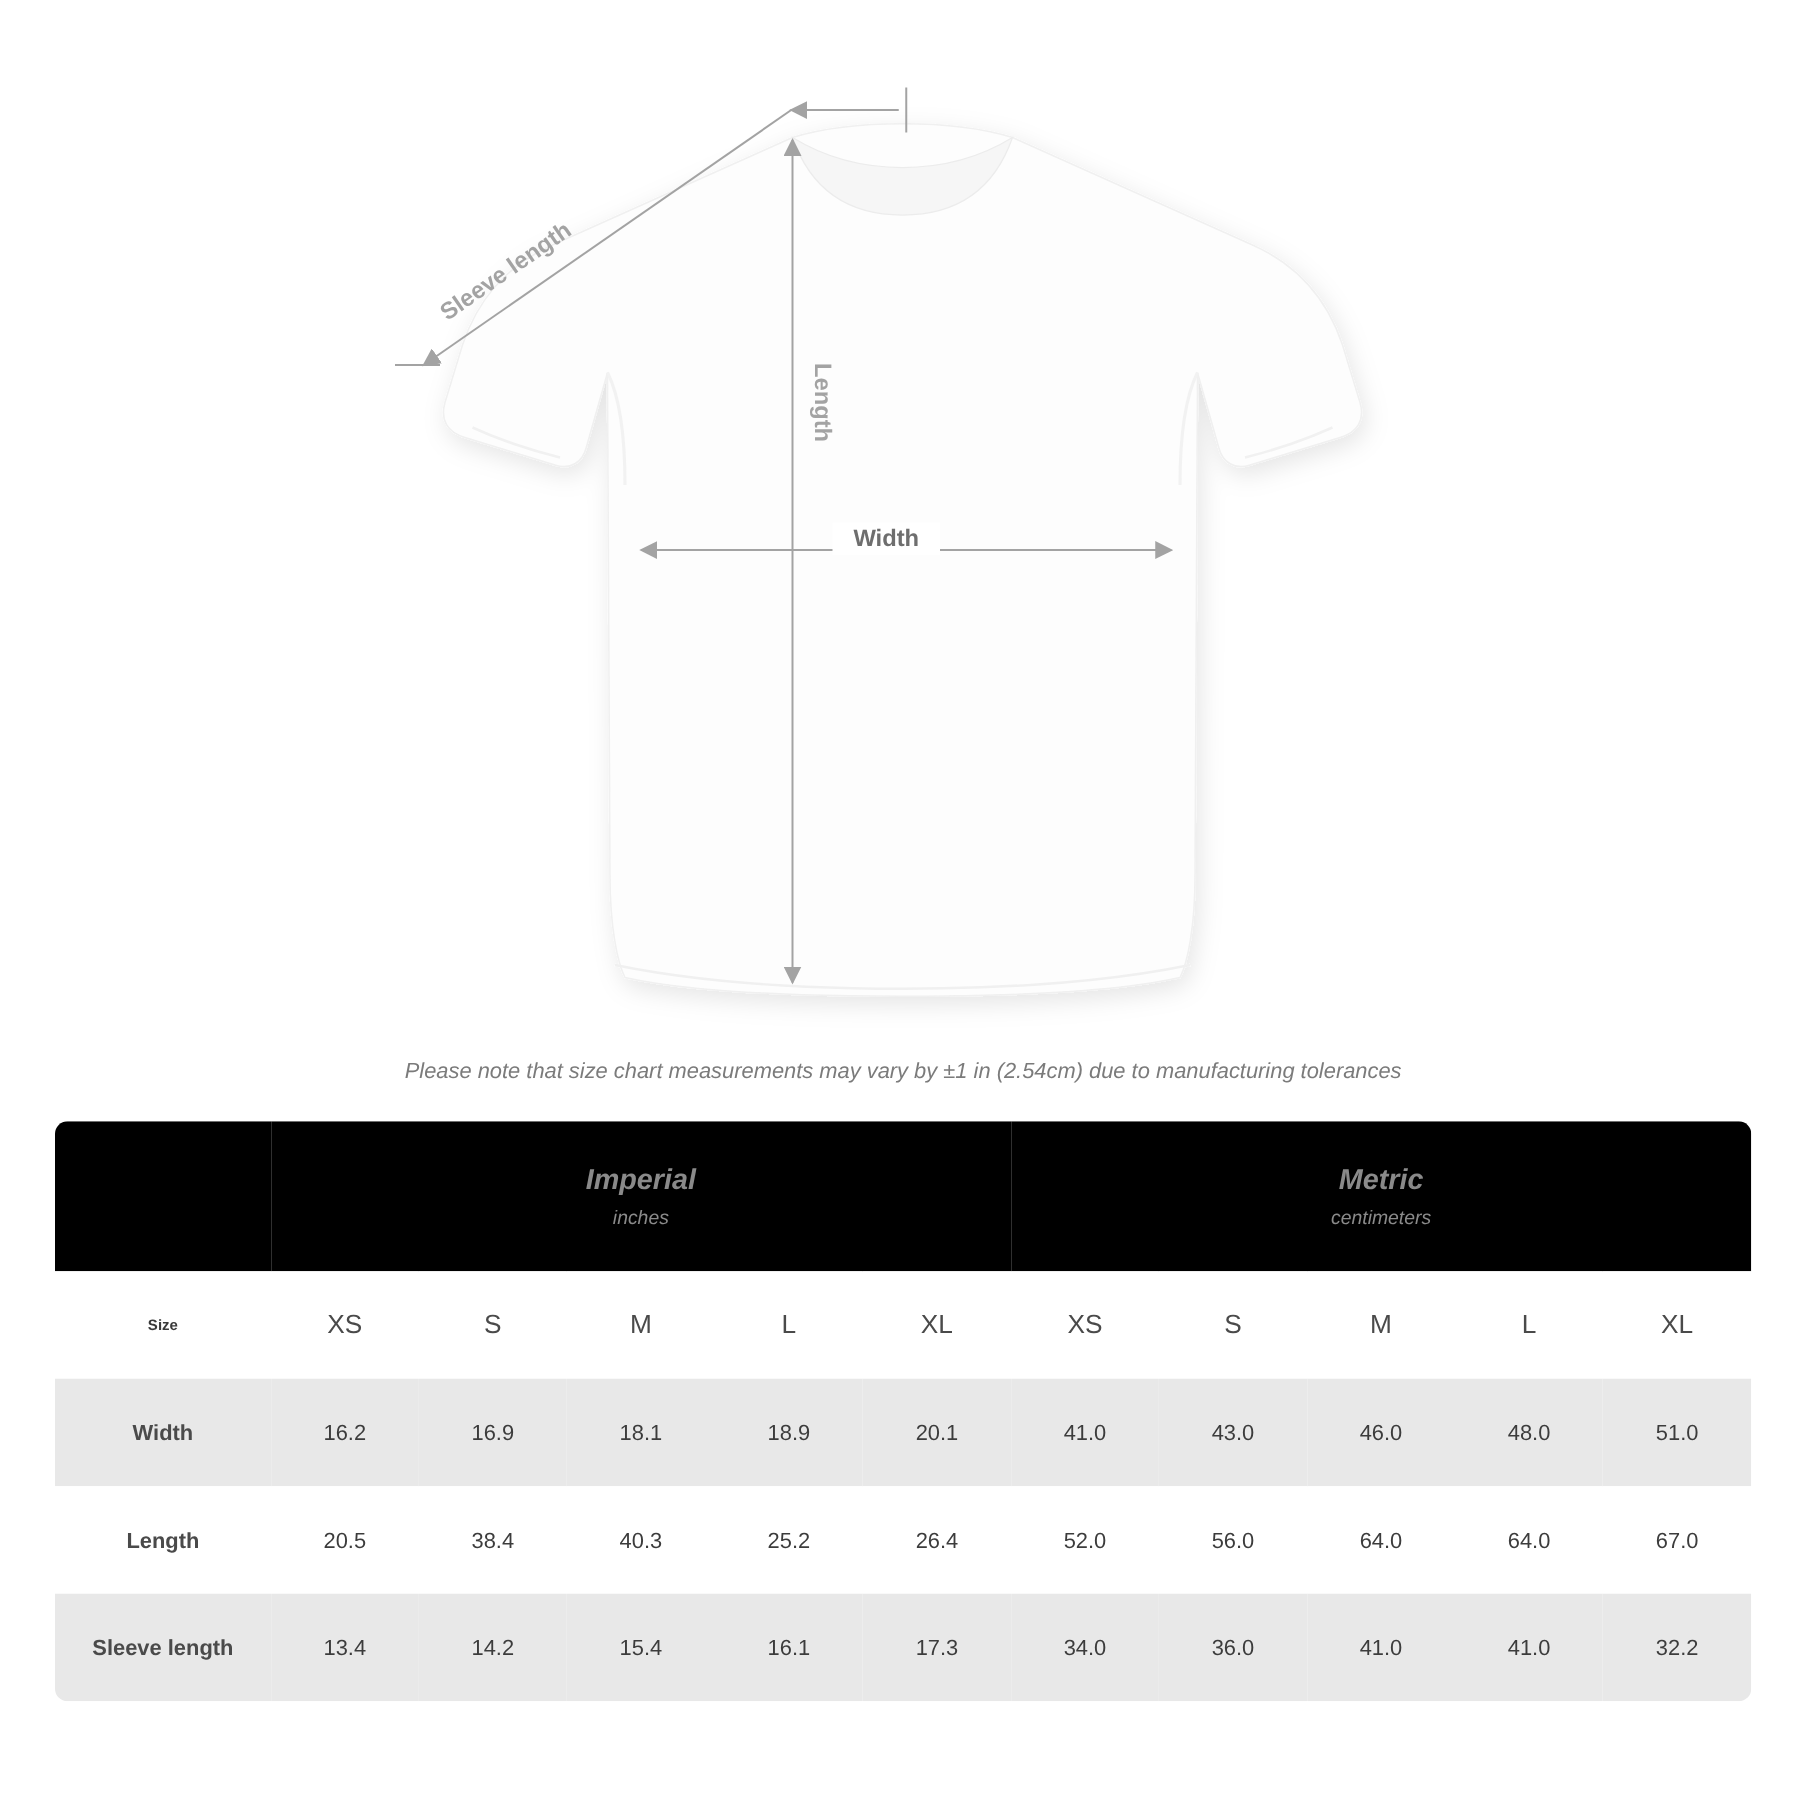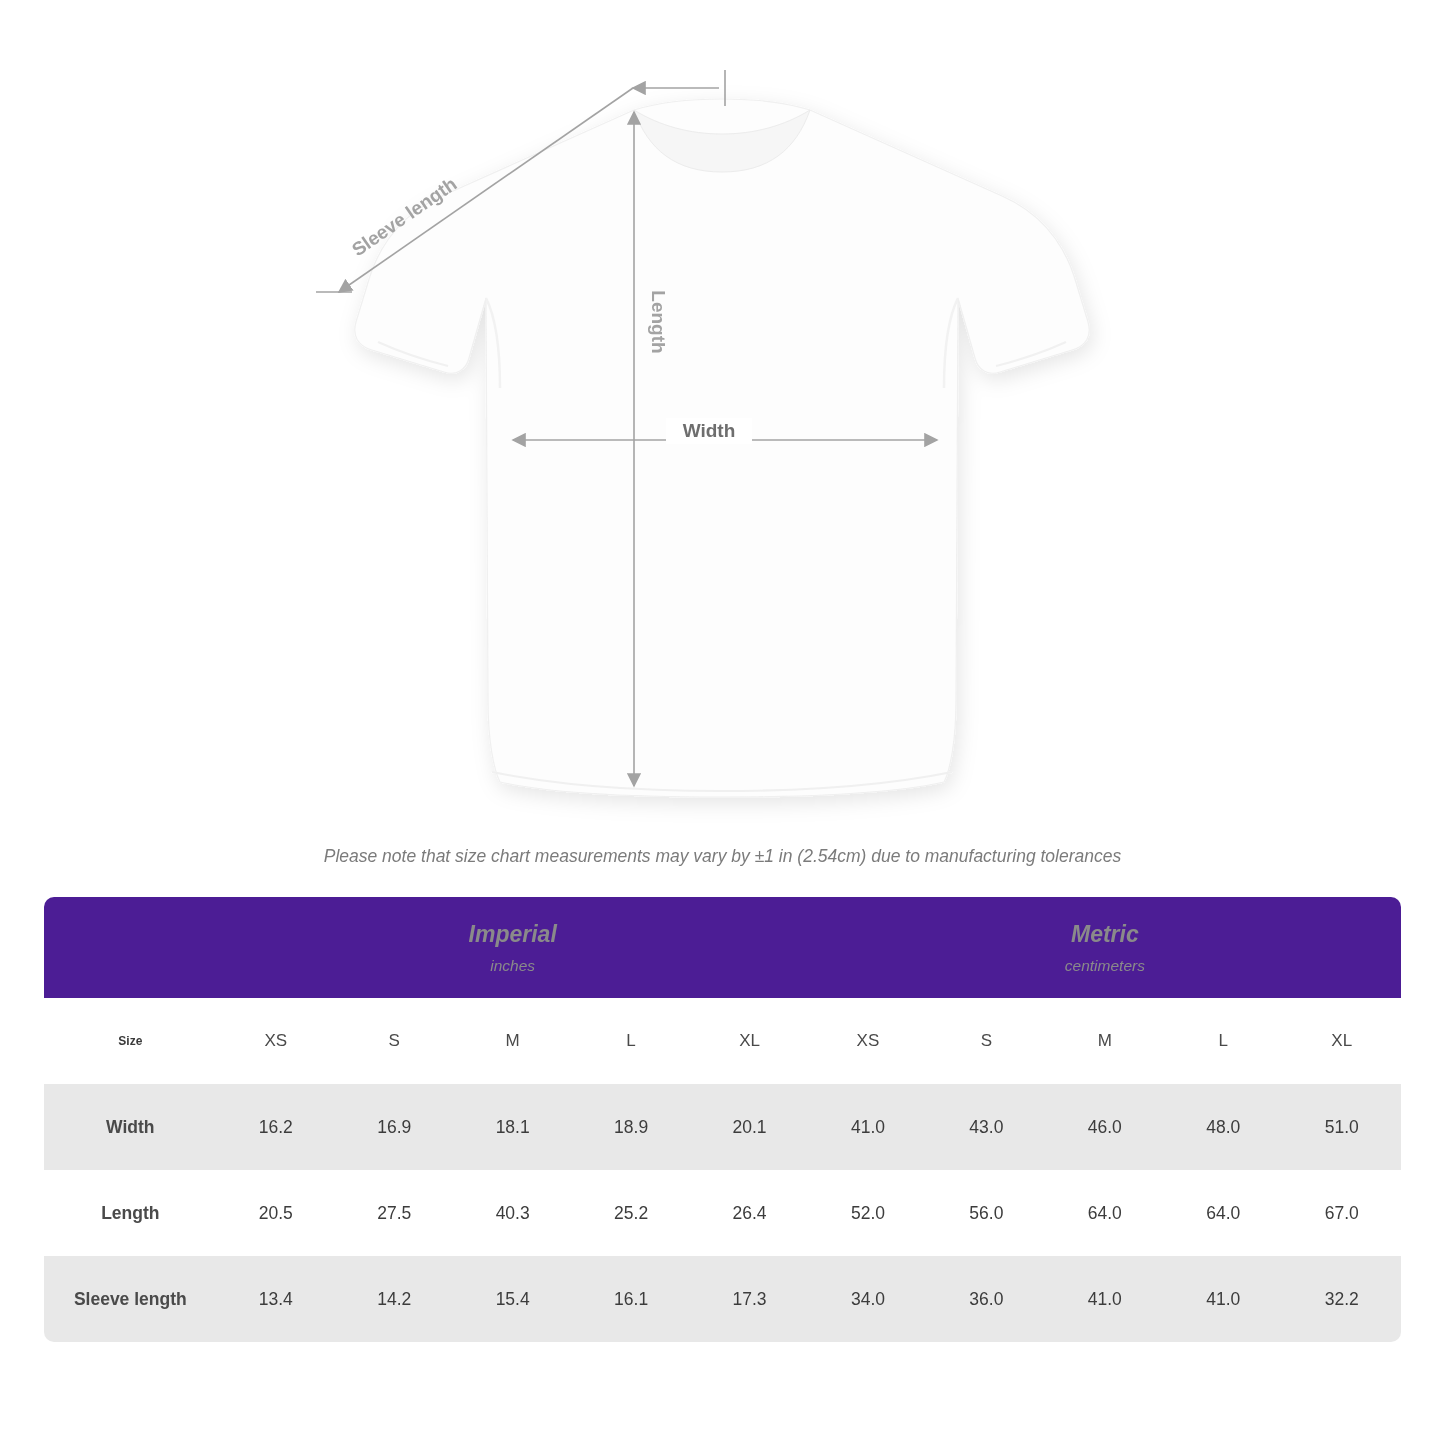--- a/index.html
+++ b/index.html
@@ -61,39 +61,39 @@
     width: 100%;
     table-layout: fixed;
   }
   table.size-table td,
   table.size-table th {
     text-align: center;
     vertical-align: middle;
     border: none;
   }
   .unit-head td {
-    background: #4c1d95;
-    height: 101px;
+    background: #000000;
+    height: 120px;
     padding: 0;
   }
   .unit-name {
     font-size: 23px;
     font-weight: bold;
     font-style: italic;
     color: #8a8a8a;
   }
   .unit-sub {
     font-size: 15.5px;
     font-style: italic;
     color: #8a8a8a;
     margin-top: 9px;
   }
   .hdr-row td {
     height: 84px;
-    font-size: 17px;
+    font-size: 21px;
     color: #4a4a4a;
     background: #ffffff;
   }
   .hdr-row td.rowlabel {
     font-weight: bold;
     font-size: 12px;
     color: #3a3a3a;
   }
   .data-row td {
     height: 84px;
@@ -245,21 +245,21 @@
           <td>41.0</td>
           <td>43.0</td>
           <td>46.0</td>
           <td>48.0</td>
           <td>51.0</td>
         </tr>
 
         <tr class="data-row plain">
           <td class="rowlabel">Length</td>
           <td>20.5</td>
-          <td>27.5</td>
+          <td>38.4</td>
           <td>40.3</td>
           <td>25.2</td>
           <td>26.4</td>
           <td>52.0</td>
           <td>56.0</td>
           <td>64.0</td>
           <td>64.0</td>
           <td>67.0</td>
         </tr>
 

